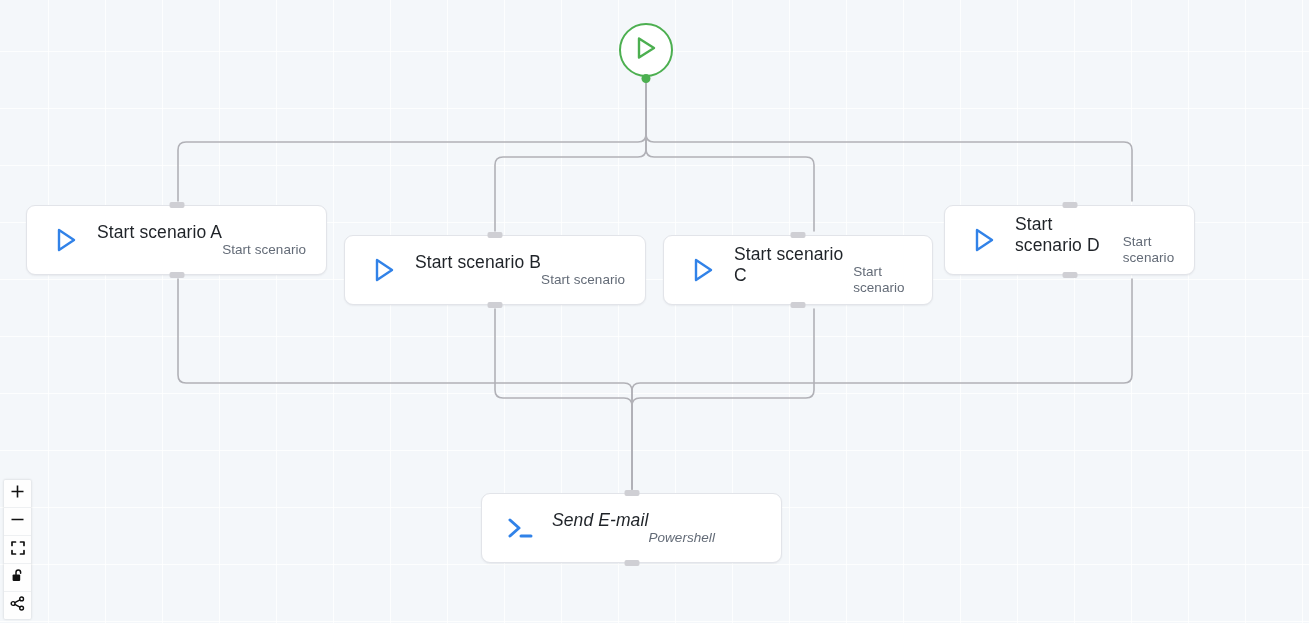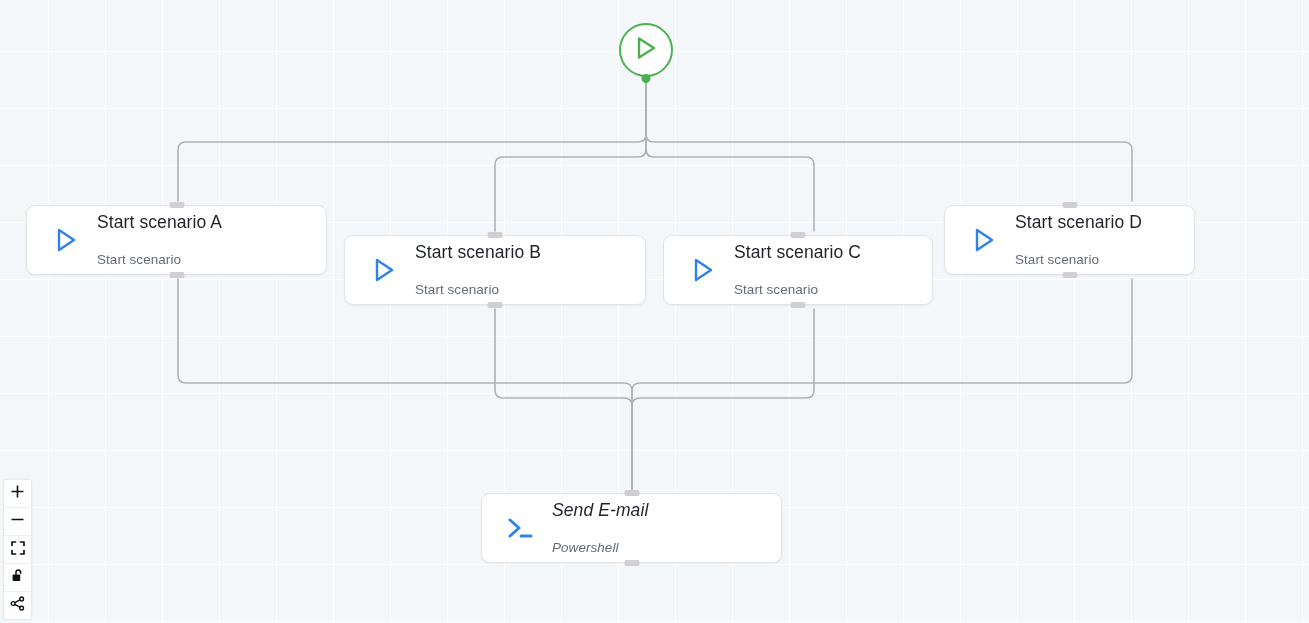--- a/index.html
+++ b/index.html
@@ -89,21 +89,21 @@
     flex: 0 0 auto;
     width: 34px;
     height: 34px;
     display: flex;
     align-items: center;
     justify-content: center;
     margin-right: 14px;
   }
   .node .node-text {
     display: flex;
-    flex-direction: column;
+    flex-direction: row;
     justify-content: flex-start;
     line-height: 1.15;
   }
   .node .node-title {
     font-size: 17.5px;
     color: #1f2328;
     font-weight: 400;
     letter-spacing: 0.1px;
   }
   .node .node-subtitle {

